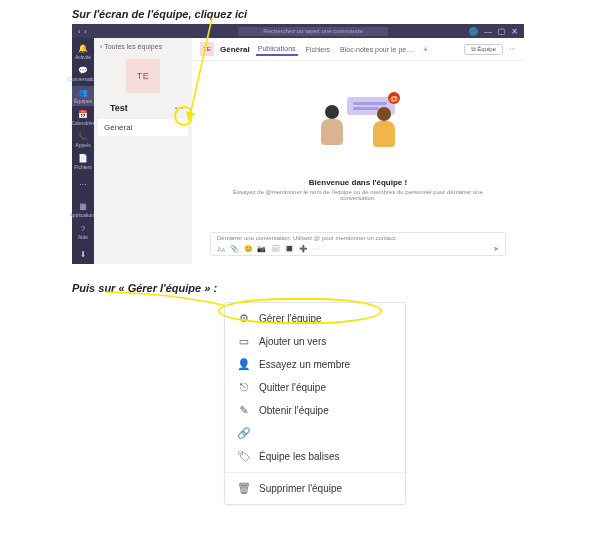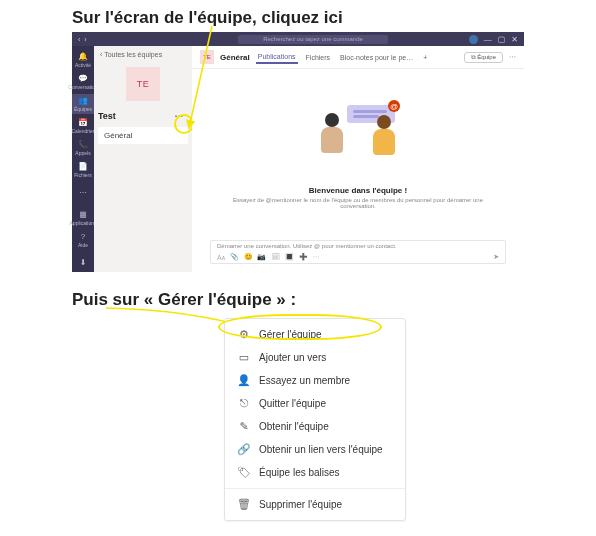--- a/index.html
+++ b/index.html
@@ -5,21 +5,21 @@
   body {
     margin: 0;
     padding: 8px 72px 20px 72px;
     font-family: "Segoe UI", Arial, sans-serif;
     font-size: 11px;
     color: #222;
     background: #fff;
     width: 596px;
     box-sizing: border-box;
   }
-  .caption { font-weight: 600; font-size: 17px; margin: 0 0 2px 0; }
+  .caption { font-weight: 600; font-size: 11px; margin: 0 0 2px 0; font-style: italic; }
 
   
   .shot {
     position: relative;
     width: 452px;
     height: 240px;
     background: #f3f2f1;
     box-shadow: 0 0 0 1px #ccc inset;
     margin-top: 4px;
   }
@@ -53,21 +53,21 @@
     background:#f3f2f1; border-right:1px solid #e5e5e5;
   }
   .panel-left .back{ font-size:7px; color:#666; padding:5px 6px; }
   .tile {
     margin:4px auto 0 auto; width:34px; height:34px; background:#f7dcdc;
     display:flex;align-items:center;justify-content:center; color:#b36; font-size:9px;
     letter-spacing:.5px;
   }
   .teamname-row{
     display:flex; align-items:center; justify-content:space-between;
-    padding:8px 6px 4px 4px; font-size:9px; font-weight:600; color:#222;
+    padding:8px 6px 4px 16px; font-size:9px; font-weight:600; color:#222;
   }
   .more-dot{
     width:14px;height:14px;border-radius:50%;
     display:flex;align-items:center;justify-content:center;
     color:#666; font-size:9px; position:relative;
   }
   .channel-row{
     margin:0 4px; padding:4px 6px; background:#fff; border-radius:2px;
     font-size:8px; color:#444;
   }
@@ -315,21 +315,20 @@
       <div class="mitem">
         <span class="micon">⎋</span>
         <span>Quitter l'équipe</span>
         </div>
       <div class="mitem">
         <span class="micon">✎</span>
         <span>Obtenir l'équipe</span>
         </div>
       <div class="mitem">
         <span class="micon">🔗</span>
-        <span>Obtenir un lien vers l'équipe</span>
         </div>
       <div class="mitem">
         <span class="micon">🏷</span>
         <span>Équipe les balises</span>
         </div>
       <div class="msep"></div>
       <div class="mitem">
         <span class="micon">🗑</span>
         <span>Supprimer l'équipe</span>
         </div>

